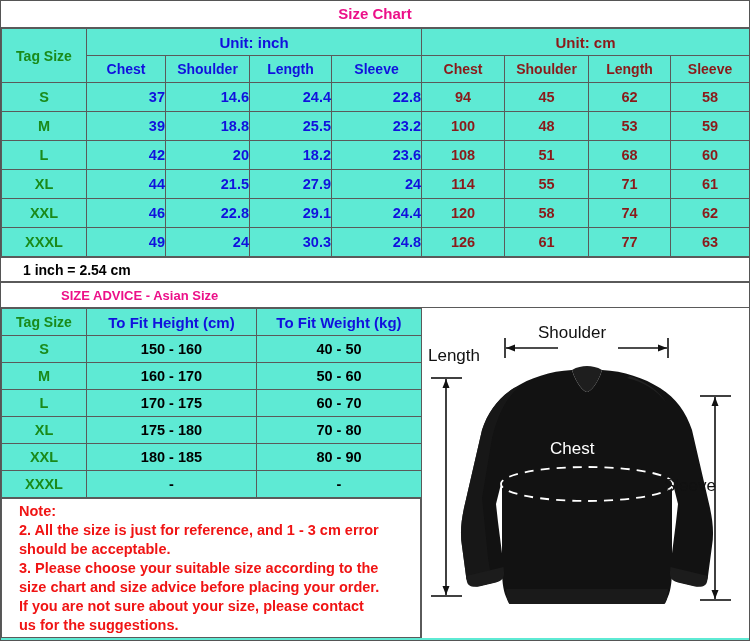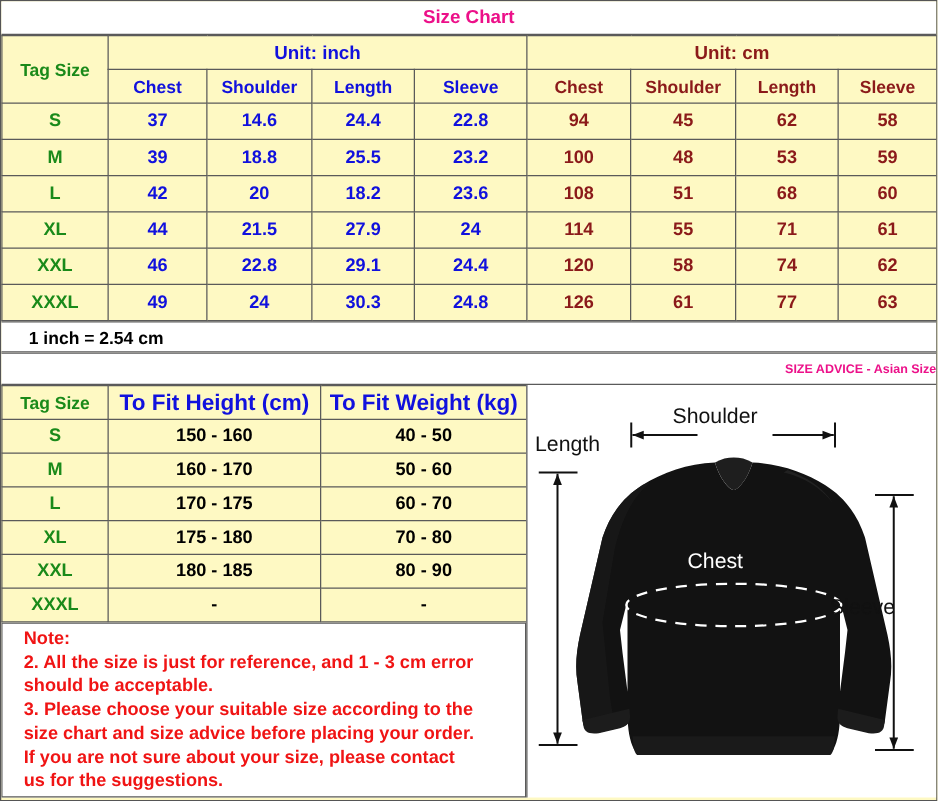--- a/index.html
+++ b/index.html
@@ -7,21 +7,21 @@
     padding: 0;
     background: #ffffff;
   }
   body {
     font-family: "Liberation Sans", sans-serif;
   }
   #page {
     position: relative;
     width: 750px;
     height: 641px;
-    background: #fef9c3;
+    background: #5eead4;
     overflow: hidden;
     box-sizing: border-box;
     border: 1px solid #555;
   }
 
   
   table.grid {
     border-collapse: collapse;
     table-layout: fixed;
     width: 100%;
@@ -42,26 +42,26 @@
     text-align: center;
     font-size: 15px;
     font-weight: bold;
     color: #ec1089;
     border-bottom: 1px solid #5a5a5a;
     background: #ffffff;
   }
   .banner-advice {
     height: 26px;
     line-height: 26px;
-    font-size: 10px;
+    font-size: 13px;
     font-weight: bold;
     color: #ec1089;
     border-bottom: 1px solid #5a5a5a;
     border-top: 1px solid #5a5a5a;
-    text-align: right;
+    text-align: left;
     background: #ffffff;
     box-sizing: border-box;
     padding-left: 60px;
   }
 
   
   #size-chart-table td {
     height: 28px;
     font-size: 14.5px;
   }
@@ -87,20 +87,21 @@
   #size-chart-table .col-cm {
     color: #8b1a1a;
     font-size: 14px;
     height: 26px;
   }
   #size-chart-table .tag-val {
     color: #1a8a1a;
   }
   #size-chart-table .inch-val {
     color: #1111dd;
+    text-align: right;
   }
   #size-chart-table .cm-val {
     color: #8b1a1a;
   }
 
   .conv-note {
     height: 25px;
     line-height: 25px;
     font-size: 14px;
     font-weight: bold;
@@ -134,21 +135,21 @@
   #advice-table td {
     height: 26px;
     font-size: 14px;
   }
   #advice-table .tag-head {
     color: #1a8a1a;
     font-size: 14px;
   }
   #advice-table .fit-head {
     color: #1111dd;
-    font-size: 18px;
+    font-size: 15px;
   }
   #advice-table .tag-val {
     color: #1a8a1a;
     font-size: 14.5px;
   }
   #advice-table .fit-val {
     color: #000000;
     font-size: 14.5px;
     margin-left: 11px;
   }

